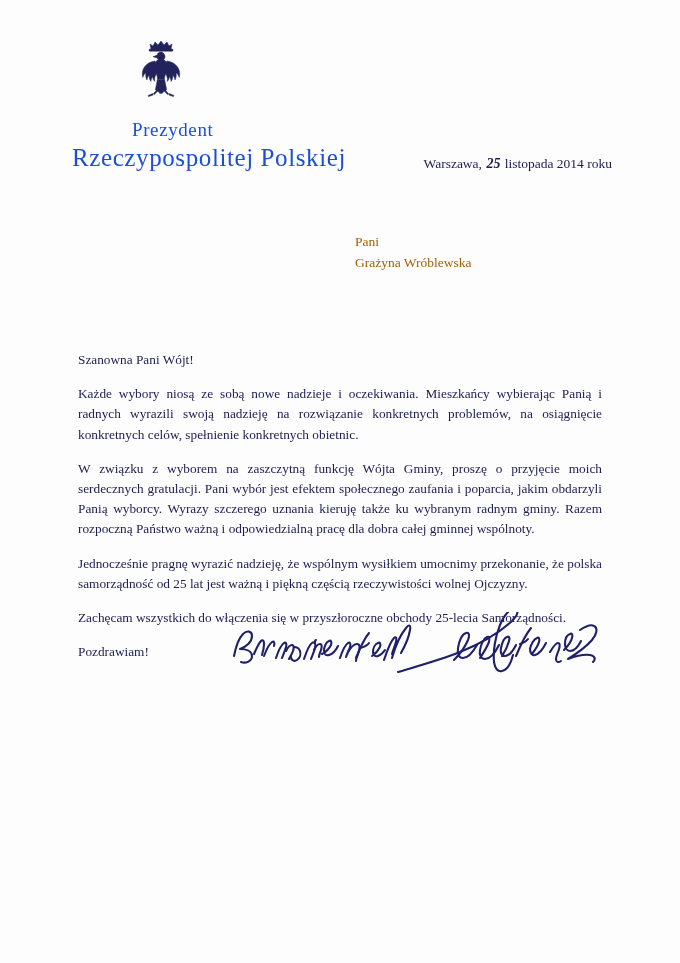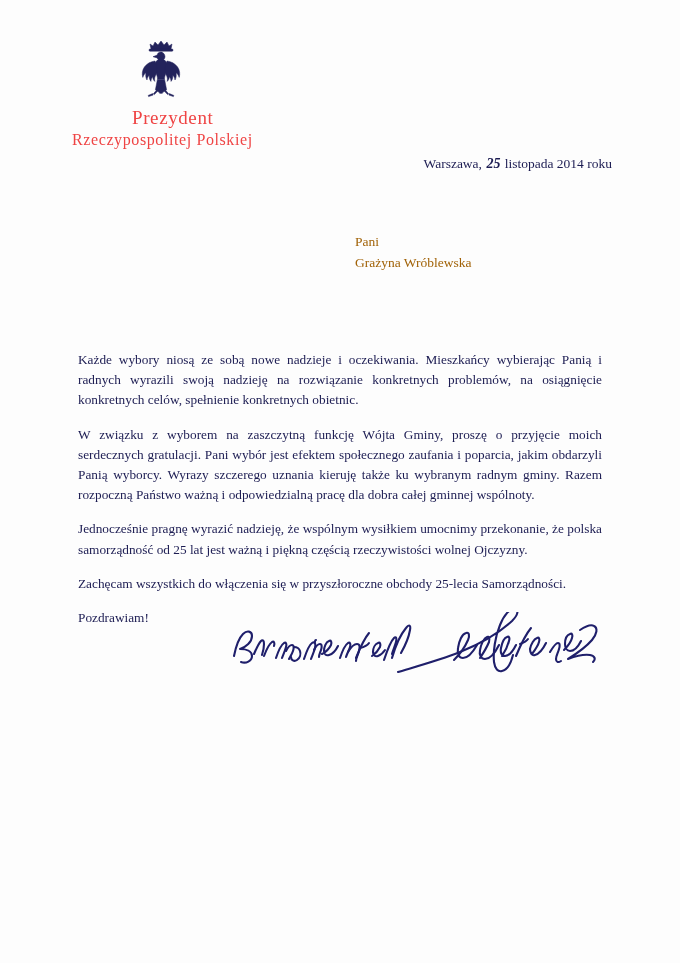--- a/index.html
+++ b/index.html
@@ -31,32 +31,32 @@
     width: 340px;
   }
   .eagle {
     margin-left: 62px;
     width: 54px;
     height: 62px;
   }
   .eagle svg { display: block; }
 
   .lh-title {
-    margin-top: 6px;
+    margin-top: 18px;
     font-family: "Liberation Serif", serif;
-    color: #ef4444;
+    color: #1d4ed8;
     letter-spacing: 0.6px;
   }
   .lh-line1 {
     font-size: 19px;
     margin-left: 60px;
     line-height: 1.25;
   }
   .lh-line2 {
-    font-size: 16px;
+    font-size: 25px;
     margin-left: 0px;
     line-height: 1.25;
   }
 
   
   .dateline {
     position: absolute;
     right: 68px;
     top: 156px;
     font-size: 13.5px;
@@ -152,20 +152,21 @@
     <span class="date-day">25</span>
     <span>listopada 2014 roku</span>
   </div>
 
   <div class="addressee">
     <div>Pani</div>
     <div>Grażyna Wróblewska</div>
   </div>
 
   <div class="body-block">
+    <p class="salutation">Szanowna Pani Wójt!</p>
     <p class="para">Każde wybory niosą ze sobą nowe nadzieje i oczekiwania. Mieszkańcy wybierając Panią i radnych wyrazili swoją nadzieję na rozwiązanie konkretnych problemów, na osiągnięcie konkretnych celów, spełnienie konkretnych obietnic.</p>
     <p class="para">W związku z wyborem na zaszczytną funkcję Wójta Gminy, proszę o przyjęcie moich serdecznych gratulacji. Pani wybór jest efektem społecznego zaufania i poparcia, jakim obdarzyli Panią wyborcy. Wyrazy szczerego uznania kieruję także ku wybranym radnym gminy. Razem rozpoczną Państwo ważną i odpowiedzialną pracę dla dobra całej gminnej wspólnoty.</p>
     <p class="para">Jednocześnie pragnę wyrazić nadzieję, że wspólnym wysiłkiem umocnimy przekonanie, że polska samorządność od 25 lat jest ważną i piękną częścią rzeczywistości wolnej Ojczyzny.</p>
     <p class="para">Zachęcam wszystkich do włączenia się w przyszłoroczne obchody 25-lecia Samorządności.</p>
     <p class="para">Pozdrawiam!</p>
   </div>
 
   <div class="signature">
     <svg viewBox="0 0 400 75" width="400" height="75" aria-hidden="true">
       <g fill="none" stroke="#1f1f6b" stroke-width="2.1" stroke-linecap="round" stroke-linejoin="round">

